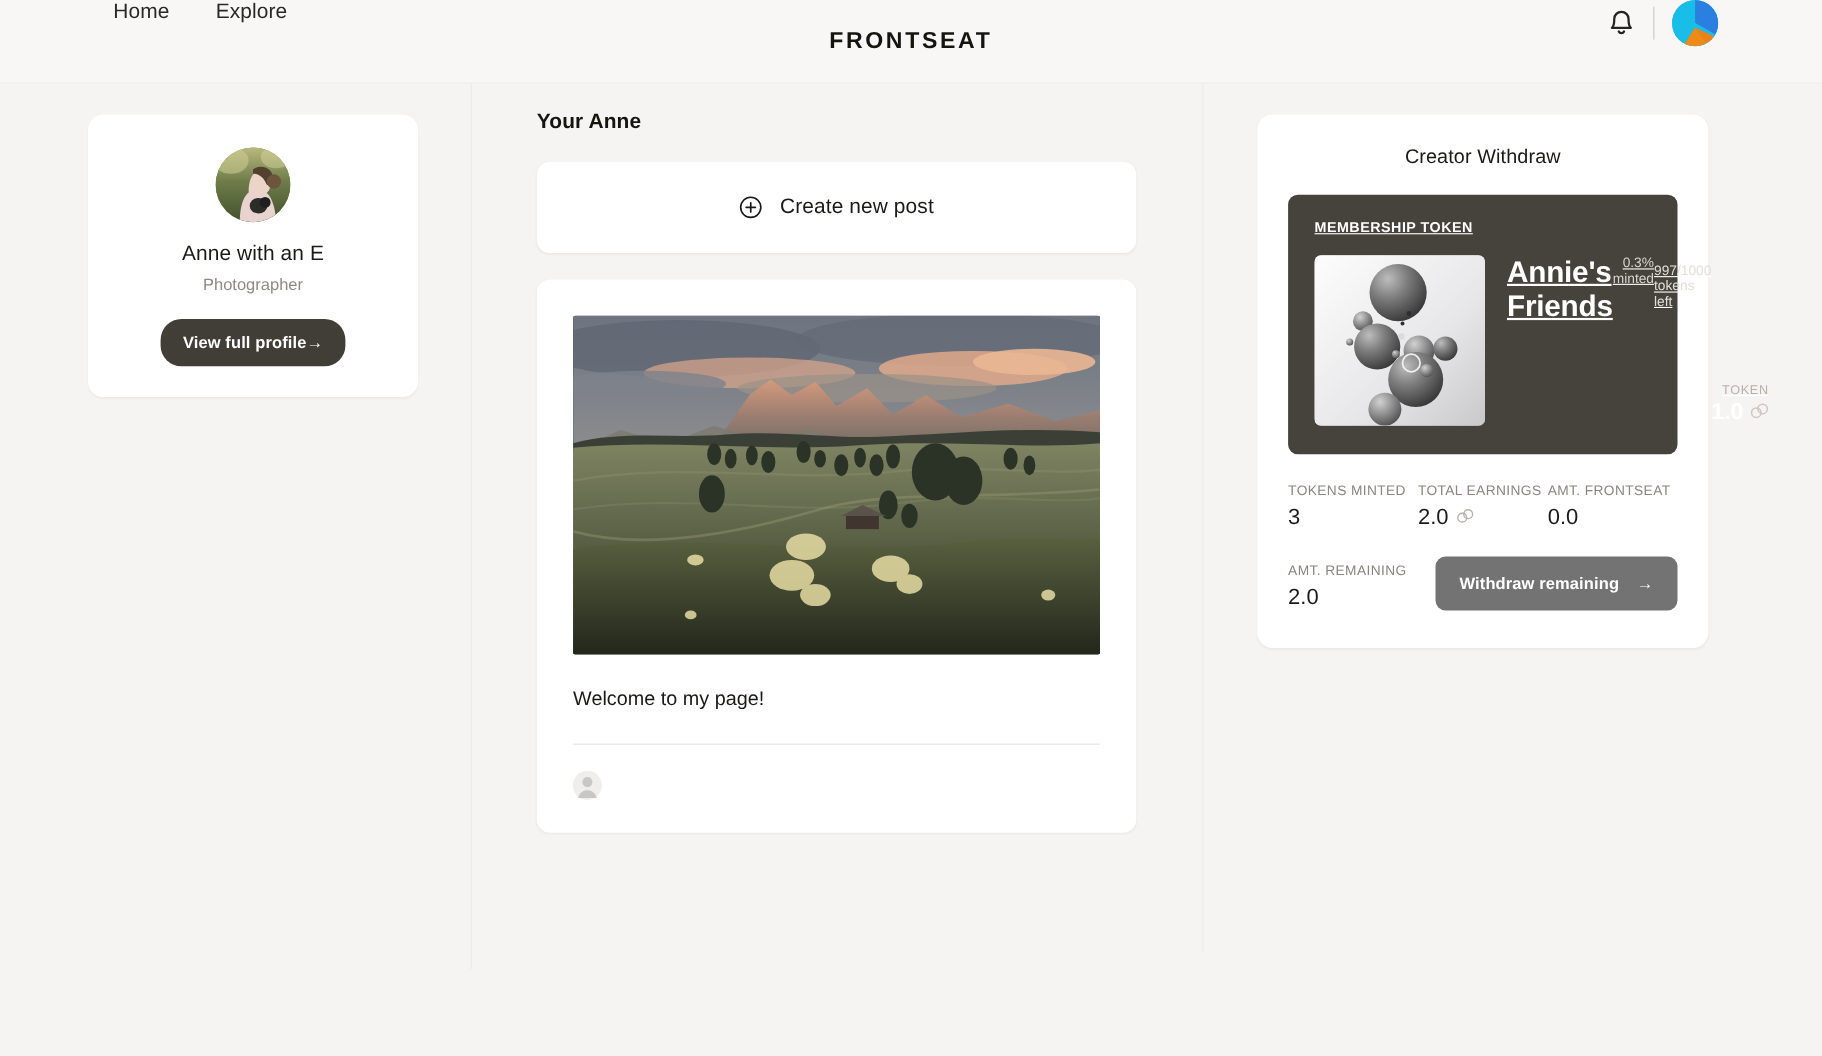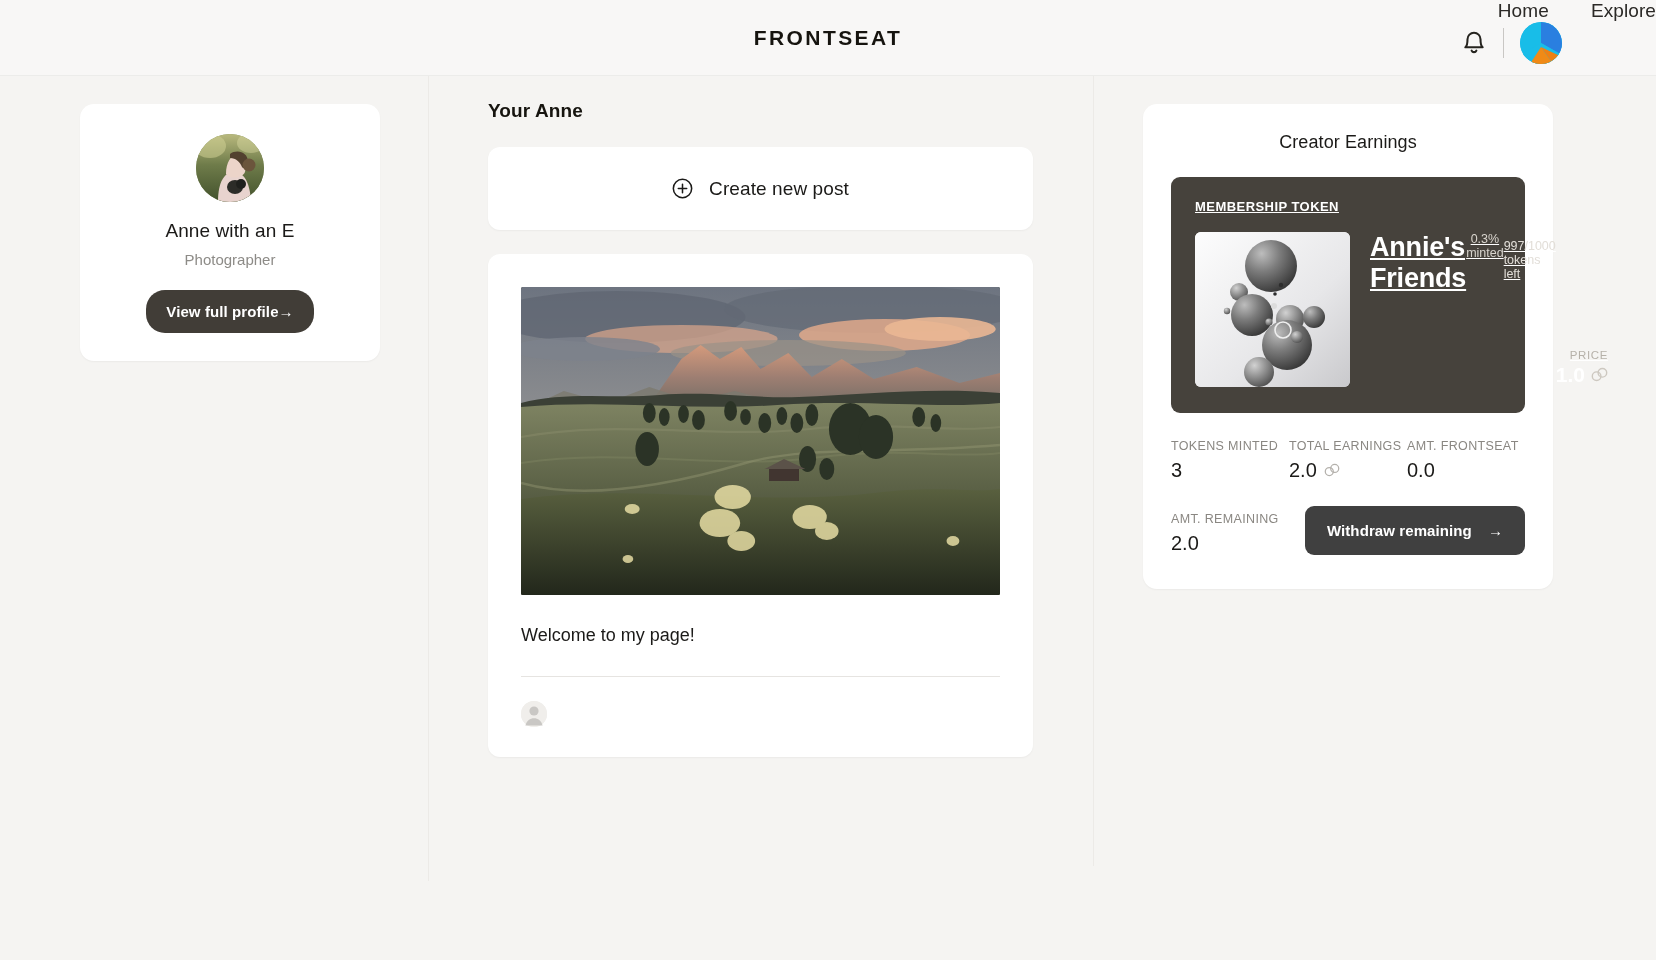--- a/index.html
+++ b/index.html
@@ -9,23 +9,22 @@
     font-family: "Liberation Sans", sans-serif;
     -webkit-font-smoothing: antialiased;
     overflow: hidden;
   }
 
   
   .header {
     position: relative;
     height: 76px;
     background: #f8f7f6;
-    display: flex; align-items: flex-end;
+    display: flex; align-items: flex-start;
     border-bottom: 1px solid #ececea;
-    flex-direction: column;
   }
   .nav-left { display: flex; align-items: center; gap: 42px; padding-left: 103px; }
   .nav-link {
     font-size: 19px; color: #2b2926; letter-spacing: .1px;
     cursor: pointer;
   }
   .brand {
     position: absolute; left: 0; right: 0; top: 0; bottom: 0;
     display: flex; align-items: center; justify-content: center;
     pointer-events: none;
@@ -139,21 +138,21 @@
   .token-art {
     width: 155px; height: 155px; border-radius: 6px;
     flex: none; position: relative; overflow: hidden;
     background: linear-gradient(150deg,#fdfdfd 0%,#e9e9ea 55%,#cfcfd1 100%);
   }
   .token-info { flex: 1; display: flex; flex-direction: row; }
   .token-name {
     font-size: 27px; font-weight: 700; line-height: 1.16;
     letter-spacing: -.2px; margin-bottom: 10px;
   }
-  .minted-pct { font-size: 12.5px; color: #d8d4cd; text-align: center; margin-bottom: 5px; }
+  .minted-pct { font-size: 12.5px; color: #d8d4cd; text-align: right; margin-bottom: 5px; }
   .progress-track { height: 4px; background: #6c665e; border-radius: 2px; position: relative; }
   .progress-fill { position: absolute; left: 0; top: 0; bottom: 0; background: #fff; border-radius: 2px; }
   .tokens-left { font-size: 12.5px; color: #e2ded8; margin-top: 7px; }
   .price-wrap { margin-top: auto; text-align: right; }
   .price-label { font-size: 11.5px; color: #b6b1a9; letter-spacing: .6px; margin-bottom: 2px; }
   .price-value {
     font-size: 21px; font-weight: 700; display: inline-flex;
     align-items: center; gap: 6px;
   }
 
@@ -162,21 +161,21 @@
     margin-top: 26px; row-gap: 22px;
   }
   .stat-label { font-size: 12.5px; color: #8a8782; letter-spacing: .35px; margin-bottom: 6px; }
   .stat-value {
     font-size: 20px; color: #1b1a18; display: flex;
     align-items: center; gap: 7px;
   }
   .stats-bottom { display: flex; align-items: flex-end; margin-top: 24px; }
   .btn-black {
     margin-left: auto; display: inline-flex; gap: 16px;
-    background: #404040; color: #fff; border: none;
+    background: #737373; color: #fff; border: none;
     font-family: inherit; font-size: 15px; font-weight: 700;
     padding: 16px 22px; border-radius: 9px; cursor: pointer;
     letter-spacing: .1px;
   }
   .btn-black .arr { font-size: 15px; font-weight: 400; }
 </style>
 </head>
 <body>
 
 <div class="header">
@@ -354,21 +353,21 @@
             <circle cx="13" cy="10" r="4.6" fill="#c9c7c4"></circle>
             <path d="M4.4 24.5c1.4-5 4.6-7.2 8.6-7.2s7.2 2.2 8.6 7.2z" fill="#c9c7c4"></path>
           </svg>
         </span>
       </div>
     </div>
   </div>
 
   <div class="col-right">
     <div class="earnings-card">
-      <div class="earnings-title">Creator Earnings</div>
+      <div class="earnings-title">Creator Withdraw</div>
 
       <div class="token-card">
         <div class="token-kicker">MEMBERSHIP TOKEN</div>
 
         <div class="token-body">
           <div class="token-art">
             <svg viewBox="0 0 155 155" width="155" height="155">
               <defs>
                 <linearGradient id="artbg" x1="0" y1="0" x2="1" y2="1">
                   <stop offset="0%" stop-color="#fdfdfd"></stop>
@@ -406,21 +405,21 @@
 
           <div class="token-info">
             <div class="token-name">Annie's Friends</div>
             <div class="minted-pct">0.3% minted</div>
             <div class="progress-track">
               <div class="progress-fill" id="mintFill" style="width: 100%;"></div>
             </div>
             <div class="tokens-left">997/1000 tokens left</div>
 
             <div class="price-wrap">
-              <div class="price-label">PRICE</div>
+              <div class="price-label">TOKEN</div>
               <div class="price-value">
                 <span>1.0</span>
                 <span>
                   <svg width="17" height="15" viewBox="0 0 17 15" fill="none" stroke="#cdc8c0" stroke-width="1.4">
                     <circle cx="5.6" cy="9.2" r="4.3"></circle>
                     <circle cx="11.4" cy="5.8" r="4.3"></circle>
                   </svg>
                 </span>
               </div>
             </div>

